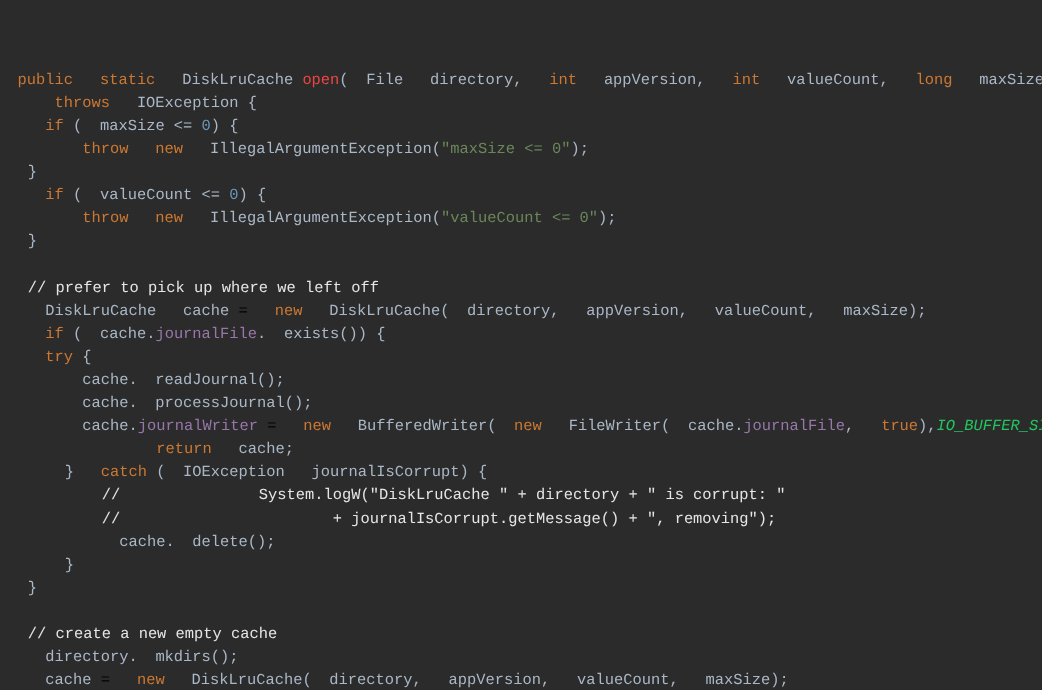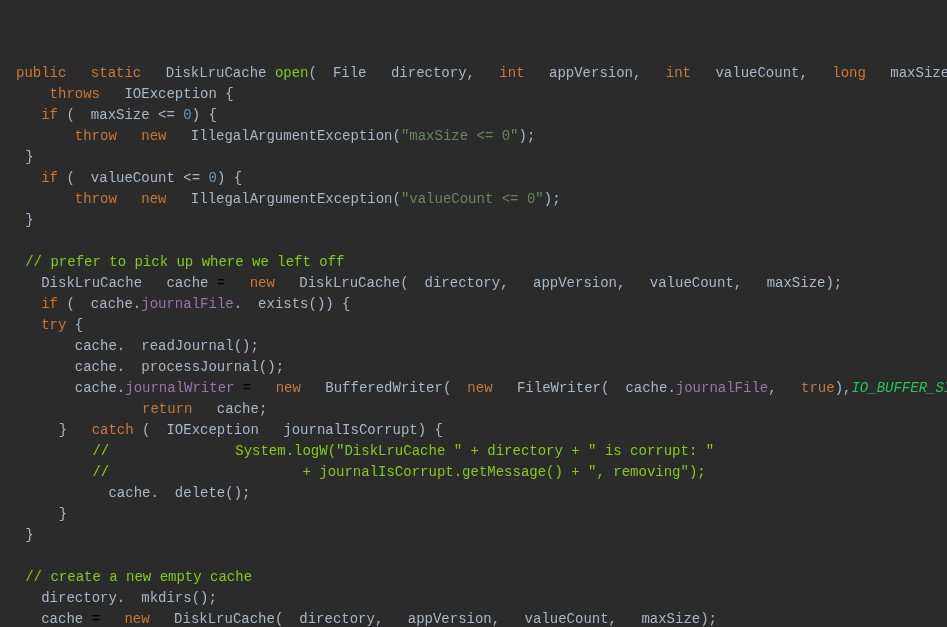--- a/index.html
+++ b/index.html
@@ -10,24 +10,24 @@
     line-height: 21px;
     white-space: pre;
     padding: 0;
     width: 947px;
     height: 627px;
     overflow: hidden;
   }
   .code { padding: 0; }
   .line { display: block; }
   .kw { color: #cc7832; margin-left: 16px; }      
-  .fn { color: #84cc16; }
+  .fn { color: #ef4444; }
   .str { color: #6a8759; }       
   .num { color: #6897bb; }       
-  .cmt { color: #84cc16; }       
+  .cmt { color: #e5e5e5; }       
   .punc { color: #a9b7c6; }      
   .field { color: #9876aa; }     
   .const { color: #22c55e; font-style: italic; }
   .txt { color: #a9b7c6; padding-left: 16px; }
 </style>
 </head>
 <body>
 
 
 <div class="code"><span class="line"><span class="kw">public</span> <span class="kw">static</span> <span class="txt">DiskLruCache</span> <span class="fn">open</span><span class="punc">(</span><span class="txt">File</span> <span class="txt">directory</span><span class="punc">, </span><span class="kw">int</span> <span class="txt">appVersion</span><span class="punc">, </span><span class="kw">int</span> <span class="txt">valueCount</span><span class="punc">, </span><span class="kw">long</span> <span class="txt">maxSize</span><span class="punc">)</span></span><span class="line">    <span class="kw">throws</span> <span class="txt">IOException</span><span class="punc"> {</span></span><span class="line">   <span class="kw">if</span> <span class="punc">(</span><span class="txt">maxSize &lt;= </span><span class="num">0</span><span class="punc">) {</span></span><span class="line">       <span class="kw">throw</span> <span class="kw">new</span> <span class="txt">IllegalArgumentException</span><span class="punc">(</span><span class="str">"maxSize &lt;= 0"</span><span class="punc">);</span></span><span class="line">   <span class="punc">}</span></span><span class="line">   <span class="kw">if</span> <span class="punc">(</span><span class="txt">valueCount &lt;= </span><span class="num">0</span><span class="punc">) {</span></span><span class="line">       <span class="kw">throw</span> <span class="kw">new</span> <span class="txt">IllegalArgumentException</span><span class="punc">(</span><span class="str">"valueCount &lt;= 0"</span><span class="punc">);</span></span><span class="line">   <span class="punc">}</span></span><span class="line"> </span><span class="line">   <span class="cmt">// prefer to pick up where we left off</span></span><span class="line">   <span class="txt">DiskLruCache</span> <span class="txt">cache</span> = <span class="kw">new</span> <span class="txt">DiskLruCache</span><span class="punc">(</span><span class="txt">directory</span><span class="punc">, </span><span class="txt">appVersion</span><span class="punc">, </span><span class="txt">valueCount</span><span class="punc">, </span><span class="txt">maxSize</span><span class="punc">);</span></span><span class="line">   <span class="kw">if</span> <span class="punc">(</span><span class="txt">cache</span><span class="punc">.</span><span class="field">journalFile</span><span class="punc">.</span><span class="txt">exists</span><span class="punc">()) {</span></span><span class="line">   <span class="kw">try</span> <span class="punc">{</span></span><span class="line">       <span class="txt">cache</span><span class="punc">.</span><span class="txt">readJournal</span><span class="punc">();</span></span><span class="line">       <span class="txt">cache</span><span class="punc">.</span><span class="txt">processJournal</span><span class="punc">();</span></span><span class="line">       <span class="txt">cache</span><span class="punc">.</span><span class="field">journalWriter</span> = <span class="kw">new</span> <span class="txt">BufferedWriter</span><span class="punc">(</span><span class="kw">new</span> <span class="txt">FileWriter</span><span class="punc">(</span><span class="txt">cache</span><span class="punc">.</span><span class="field">journalFile</span><span class="punc">, </span><span class="kw">true</span><span class="punc">),</span><span class="const">IO_BUFFER_SIZE</span><span class="punc">);</span></span><span class="line">               <span class="kw">return</span> <span class="txt">cache</span><span class="punc">;</span></span><span class="line">       <span class="punc">}</span> <span class="kw">catch</span> <span class="punc">(</span><span class="txt">IOException</span> <span class="txt">journalIsCorrupt</span><span class="punc">) {</span></span><span class="line">           <span class="cmt">//               System.logW("DiskLruCache " + directory + " is corrupt: "</span></span><span class="line">           <span class="cmt">//                       + journalIsCorrupt.getMessage() + ", removing");</span></span><span class="line">           <span class="txt">cache</span><span class="punc">.</span><span class="txt">delete</span><span class="punc">();</span></span><span class="line">       <span class="punc">}</span></span><span class="line">   <span class="punc">}</span></span><span class="line"> </span><span class="line">   <span class="cmt">// create a new empty cache</span></span><span class="line">   <span class="txt">directory</span><span class="punc">.</span><span class="txt">mkdirs</span><span class="punc">();</span></span><span class="line">   <span class="txt">cache</span> = <span class="kw">new</span> <span class="txt">DiskLruCache</span><span class="punc">(</span><span class="txt">directory</span><span class="punc">, </span><span class="txt">appVersion</span><span class="punc">, </span><span class="txt">valueCount</span><span class="punc">, </span><span class="txt">maxSize</span><span class="punc">);</span></span></div>

